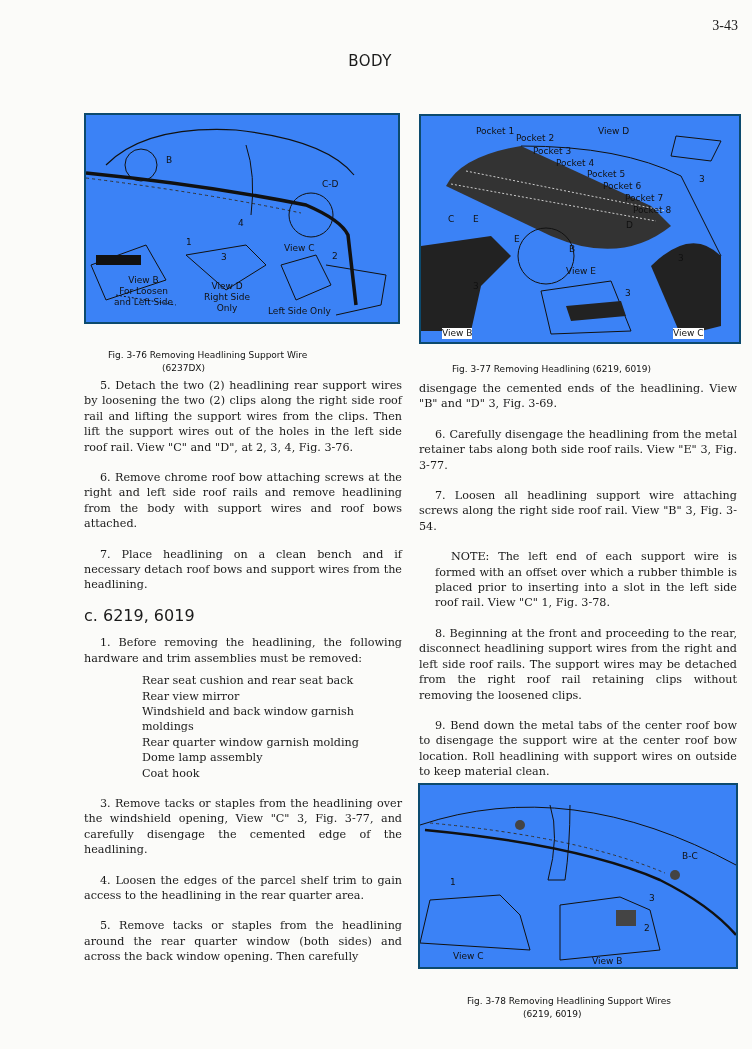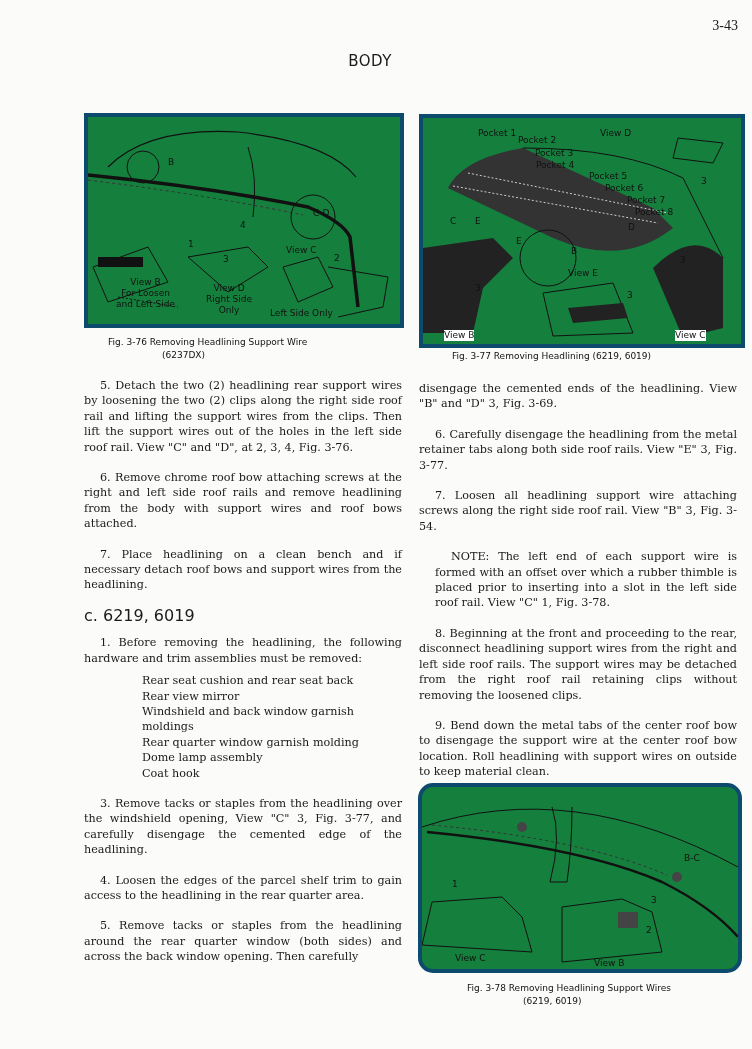--- a/index.html
+++ b/index.html
@@ -3,24 +3,24 @@
 <meta charset="utf-8">
 <style>
   html, body { margin:0; padding:0; }
   body {
     width:752px; height:1049px; background:#fbfbf9; position:relative; overflow:hidden;
     font-family:"DejaVu Serif", serif; color:#1a1a1a;
   }
   .page-number { position:absolute; top:18px; right:14px; font-family:"Liberation Serif", serif; font-size:14px; }
   .page-title { position:absolute; top:52px; left:0; width:740px; text-align:center;
     font-family:"DejaVu Sans", sans-serif; font-size:15px; letter-spacing:0.5px; }
-  .figure { position:absolute; border:4px solid #0c4a6e; background:#15803d; overflow:hidden; }
+  .figure { position:absolute; border:2px solid #0c4a6e; background:#3b82f6; overflow:hidden; }
   .figure svg { position:absolute; left:0; top:0; }
   .lbl { position:absolute; font-family:"DejaVu Sans", sans-serif; font-size:9px; line-height:11px; color:#111; white-space:nowrap; }
-  .caption { position:absolute; font-family:"DejaVu Sans", sans-serif; font-size:9px; line-height:13px; color:#111; }
+  .caption { position:absolute; font-family:"DejaVu Sans", sans-serif; font-size:9px; line-height:13px; color:#111;margin-top:13px; }
   .col { position:absolute; font-size:11.2px; line-height:15.4px; text-align:justify; }
   .col p { margin:0 0 15px 0; text-indent:16px; }
   .col p.note { margin-left:16px; }
   .col h3 { margin:0 0 12px 0; font-family:"DejaVu Sans", sans-serif; font-size:16px; font-weight:normal; }
   .list { margin:-8px 0 15px 58px; padding:0; list-style:none; text-align:left; }
   .list li { margin:0; }
 </style>
 </head>
 <body>
 
@@ -36,21 +36,21 @@
     <circle cx="55" cy="50" r="16" fill="none" stroke="#111" stroke-width="1"></circle>
     <circle cx="225" cy="100" r="22" fill="none" stroke="#111" stroke-width="1"></circle>
     <path d="M5 150 L60 130 L80 165 L20 185 Z" fill="none" stroke="#111"></path>
     <rect x="10" y="140" width="45" height="10" fill="#111"></rect>
     <path d="M30 180 L90 190" stroke="#111" stroke-dasharray="2 2"></path>
     <path d="M100 140 L160 130 L180 150 L140 175 Z" fill="none" stroke="#111"></path>
     <path d="M195 150 L230 140 L245 170 L210 185 Z" fill="none" stroke="#111"></path>
     <path d="M240 150 L300 160 L295 190 L250 200" fill="none" stroke="#111"></path>
   </svg>
   <div class="lbl" style="left:80px;top:40px;">B</div>
-  <div class="lbl" style="left:225px;top:64px;margin-top:27px;">C-D</div>
+  <div class="lbl" style="left:236px;top:64px;">C-D</div>
   <div class="lbl" style="left:100px;top:122px;">1</div>
   <div class="lbl" style="left:152px;top:103px;">4</div>
   <div class="lbl" style="left:135px;top:137px;">3</div>
   <div class="lbl" style="left:198px;top:128px;">View C</div>
   <div class="lbl" style="left:246px;top:136px;">2</div>
   <div class="lbl" style="left:28px;top:160px;text-align:center;">
     <div>View B</div>
     <div>For Loosen</div>
     <div>and Left Side</div>
   </div>
@@ -75,21 +75,21 @@
     <path d="M0 130 L70 120 L90 140 L60 170 L50 215 L0 215 Z" fill="#222"></path>
     <circle cx="125" cy="140" r="28" fill="none" stroke="#111"></circle>
     <path d="M120 175 L190 165 L210 215 L130 218 Z" fill="none" stroke="#111"></path>
     <path d="M145 190 L200 185 L205 200 L150 205 Z" fill="#222"></path>
     <path d="M230 150 Q270 110 300 140 L300 210 L260 220 Z" fill="#222"></path>
     <path d="M255 20 L300 25 L290 45 L250 40 Z" fill="none" stroke="#111"></path>
   </svg>
   <div class="lbl" style="left:55px;top:10px;">Pocket 1</div>
   <div class="lbl" style="left:95px;top:17px;">Pocket 2</div>
   <div class="lbl" style="left:112px;top:30px;">Pocket 3</div>
-  <div class="lbl" style="left:113px;top:42px;">Pocket 4</div>
+  <div class="lbl" style="left:135px;top:42px;">Pocket 4</div>
   <div class="lbl" style="left:166px;top:53px;">Pocket 5</div>
   <div class="lbl" style="left:182px;top:65px;">Pocket 6</div>
   <div class="lbl" style="left:204px;top:77px;">Pocket 7</div>
   <div class="lbl" style="left:212px;top:89px;">Pocket 8</div>
   <div class="lbl" style="left:177px;top:10px;">View D</div>
   <div class="lbl" style="left:278px;top:58px;">3</div>
   <div class="lbl" style="left:27px;top:98px;">C</div>
   <div class="lbl" style="left:52px;top:98px;">E</div>
   <div class="lbl" style="left:93px;top:118px;">E</div>
   <div class="lbl" style="left:205px;top:104px;">D</div>
@@ -124,21 +124,21 @@
 
 <div class="col" style="left:419px;top:381px;width:318px;">
   <p style="text-indent:0;">disengage the cemented ends of the headlining. View "B" and "D" 3, Fig. 3-69.</p>
   <p>6. Carefully disengage the headlining from the metal retainer tabs along both side roof rails. View "E" 3, Fig. 3-77.</p>
   <p>7. Loosen all headlining support wire attaching screws along the right side roof rail. View "B" 3, Fig. 3-54.</p>
   <p class="note">NOTE:  The left end of each support wire is formed with an offset over which a rubber thimble is placed prior to inserting into a slot in the left side roof rail. View "C" 1, Fig. 3-78.</p>
   <p>8. Beginning at the front and proceeding to the rear, disconnect headlining support wires from the right and left side roof rails. The support wires may be detached from the right roof rail retaining clips without removing the loosened clips.</p>
   <p>9. Bend down the metal tabs of the center roof bow to disengage the support wire at the center roof bow location. Roll headlining with support wires on outside to keep material clean.</p>
 </div>
 
-<div class="figure" style="left:418px;top:783px;width:316px;height:182px;border-radius:15px;">
+<div class="figure" style="left:418px;top:783px;width:316px;height:182px;">
   <svg width="316" height="182" viewBox="0 0 316 182">
     <path d="M0 40 Q150 -10 316 80" fill="none" stroke="#111"></path>
     <path d="M5 45 Q160 60 240 95 Q290 120 316 150" fill="none" stroke="#111" stroke-width="2.5"></path>
     <path d="M10 38 Q160 52 245 88" fill="none" stroke="#333" stroke-dasharray="3 3"></path>
     <path d="M130 20 Q140 50 128 95 L145 95 Q150 60 150 20" fill="none" stroke="#111"></path>
     <path d="M10 115 L80 110 L100 130 L110 165 L0 158 Z" fill="none" stroke="#111"></path>
     <path d="M140 120 L200 112 L230 125 L240 165 L140 175 Z" fill="none" stroke="#111"></path>
     <rect x="196" y="125" width="20" height="16" fill="#444"></rect>
     <ellipse cx="100" cy="40" rx="5" ry="5" fill="#444"></ellipse>
     <ellipse cx="255" cy="90" rx="5" ry="5" fill="#444"></ellipse>

